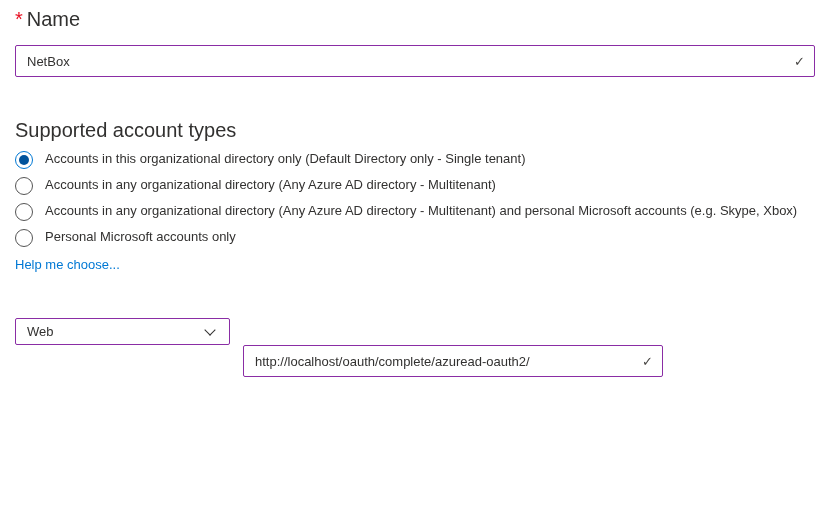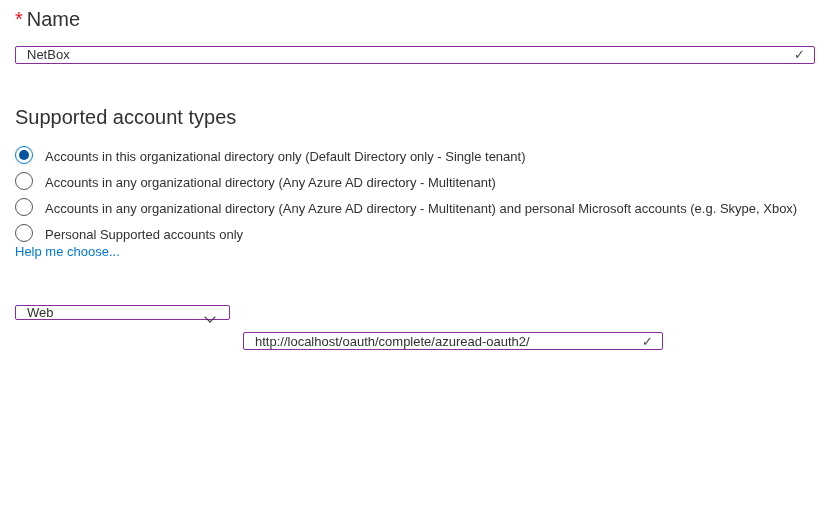--- a/index.html
+++ b/index.html
@@ -6,53 +6,53 @@
   html,body { width:829px; height:516px; background:#ffffff; overflow:hidden; }
   body { font-family:"Liberation Sans","DejaVu Sans",sans-serif; color:#323130; }
   .page { padding:9px 14px 0 15px; }
 
   .section-title { font-size:20px; line-height:21px; color:#323130; }
   .req { color:#e81123; margin-right:4px; }
   .desc { font-size:13px; line-height:19px; color:#323130; margin-top:12px; max-width:800px; }
 
   .input-wrap { position:relative; margin-top:15px; }
   .azure-input {
-    width:100%; height:18px; border:1px solid #8a2da5; border-radius:2px;
+    width:100%; height:32px; border:1px solid #8a2da5; border-radius:2px;
     font-family:"Liberation Sans","DejaVu Sans",sans-serif;
     font-size:13px; color:#323130; padding:0 28px 0 11px; background:#fff; outline:none;
   }
   .check-icon {
     position:absolute; right:10px; top:50%; transform:translateY(-50%);
     font-size:13px; color:#484644; pointer-events:none;
   }
 
   .section-accounts { margin-top:43px; }
   .question { font-size:13px; line-height:18px; margin-top:19px; }
 
   .radio-group { margin-top:10px; }
-  .radio-row { display:flex; align-items:flex-end; height:26px; cursor:pointer; }
+  .radio-row { display:flex; align-items:flex-start; height:26px; cursor:pointer; }
   .radio {
     width:18px; height:18px; border-radius:50%; border:1px solid #555555;
     background:#fff; flex:none; position:relative;
   }
   .radio.checked { border-color:#0078d4; }
   .radio.checked::after {
     content:""; position:absolute; left:3px; top:3px; width:10px; height:10px;
     border-radius:50%; background:#00539c;
   }
   .radio-label { font-size:13px; margin-left:12px; white-space:nowrap; }
 
   .help-link { display:inline-block; margin-top:2px; font-size:13px; color:#0078d4; text-decoration:none; cursor:pointer; }
 
   .section-redirect { margin-top:45px; }
   .redirect-desc { font-size:13px; line-height:19px; margin-top:13px; max-width:798px; }
 
   .redirect-row { display:flex; margin-top:17px; }
   .select {
-    position:relative; width:215px; height:15px; border:1px solid #8a2da5; border-radius:2px;
+    position:relative; width:215px; height:27px; border:1px solid #8a2da5; border-radius:2px;
     background:#fff; display:flex; align-items:center; padding:0 30px 0 11px;
     font-size:13px; color:#323130; cursor:pointer;
   }
   .chevron-shape {
     position:absolute; right:14px; top:7px; width:9px; height:9px;
   }
   .chevron-shape::before {
     content:""; position:absolute; left:0; top:0; width:7px; height:7px;
     border-right:1px solid #323130; border-bottom:1px solid #323130;
     transform:rotate(45deg);
@@ -85,21 +85,21 @@
       <label class="radio-row">
         <span class="radio"></span>
         <span class="radio-label">Accounts in any organizational directory (Any Azure AD directory - Multitenant)</span>
       </label>
       <label class="radio-row">
         <span class="radio"></span>
         <span class="radio-label">Accounts in any organizational directory (Any Azure AD directory - Multitenant) and personal Microsoft accounts (e.g. Skype, Xbox)</span>
       </label>
       <label class="radio-row">
         <span class="radio"></span>
-        <span class="radio-label">Personal Supported accounts only</span>
+        <span class="radio-label">Personal Microsoft accounts only</span>
       </label>
     </div>
     <a class="help-link">Help me choose...</a>
   </div>
 
   <div class="section-redirect">
     <div class="redirect-row">
       <div class="select">
         <span>Web</span>
         <span class="chevron-shape"></span>

